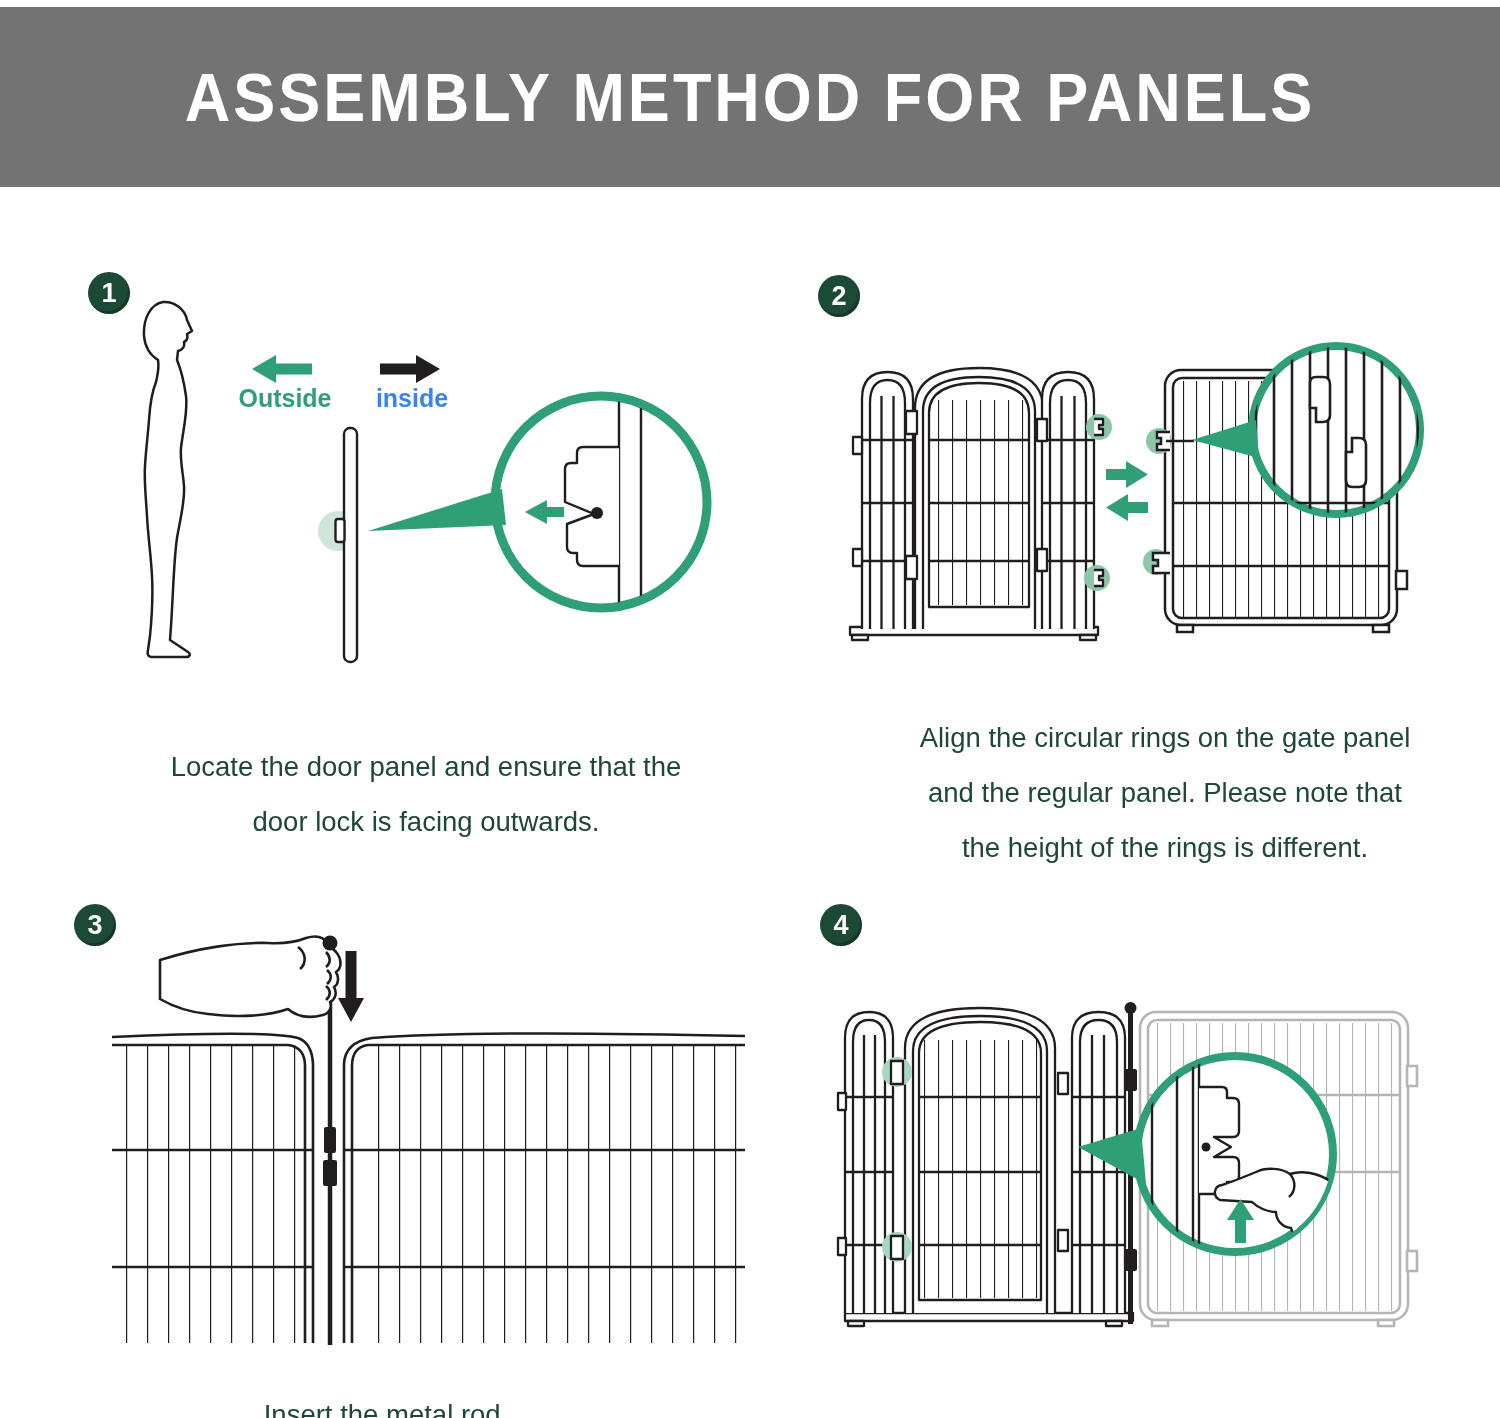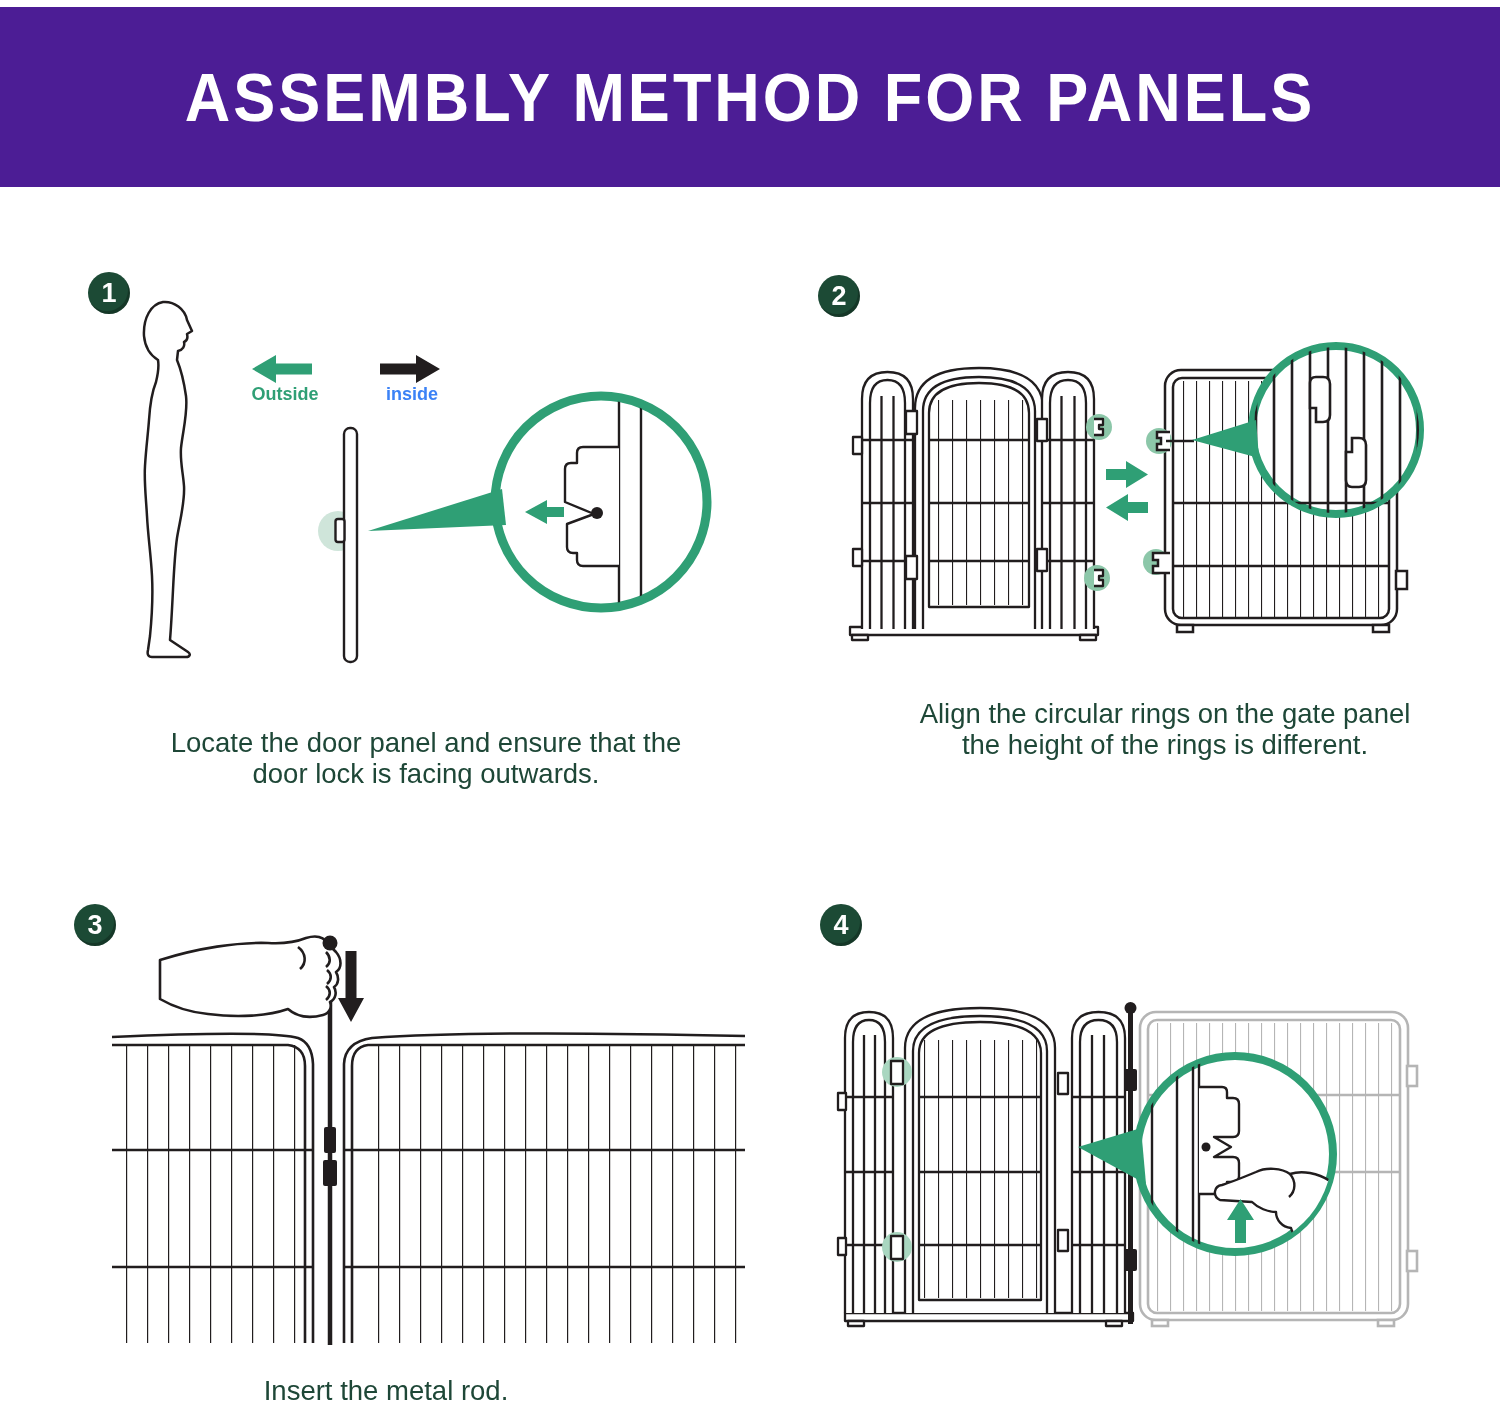--- a/index.html
+++ b/index.html
@@ -1,28 +1,28 @@
 <!DOCTYPE html>
 <html><head>
 <meta charset="utf-8">
 <style>
   html,body{margin:0;padding:0;background:#fff;}
   #page{position:relative;width:1500px;height:1418px;background:#ffffff;overflow:hidden;
         font-family:"Liberation Sans", sans-serif;}
-  .header{position:absolute;left:0;top:7px;width:1500px;height:180px;background:#4c1d95;
+  .header{position:absolute;left:0;top:7px;width:1500px;height:180px;background:#737373;
           display:flex;align-items:center;justify-content:center;}
   .header h1{margin:0;color:#ffffff;font-size:63px;font-weight:800;letter-spacing:3px;
              transform:scaleY(1.08);}
   .badge{position:absolute;width:42px;height:42px;border-radius:50%;background:#1c4a35;
          color:#fff;font-weight:bold;font-size:27px;display:flex;align-items:center;
          justify-content:center;box-shadow:inset -2px -3px 0 rgba(0,0,0,.25);}
   .caption{position:absolute;text-align:center;color:#1e4737;font-size:27.5px;line-height:31px;
            font-weight:500;}
-  .caption span{display:block;}
-  .dirlabel{position:absolute;font-size:18px;font-weight:bold;text-align:center;}
+  .caption span{display:block;margin-top:24px;}
+  .dirlabel{position:absolute;font-size:25px;font-weight:bold;text-align:center;}
   .lbl-outside{left:225px;top:384px;width:120px;color:#2f9f75;}
   .lbl-inside{left:362px;top:384px;width:100px;color:#3b82f6;}
   svg{position:absolute;}
   #svg1{left:60px;top:250px;}
   #svg2{left:830px;top:330px;}
   #svg3{left:60px;top:890px;}
   #svg4{left:830px;top:980px;}
 </style>
 </head>
 <body>
@@ -182,20 +182,21 @@
                  L1316 408 L1310 408 L1310 383 Q1310 377 1316 377 Z" fill="#ffffff"></path>
         <path d="M1352 438 L1359 438 Q1366 438 1366 445 L1366 480 Q1366 487 1359 487 L1352 487
                  Q1346 487 1346 480 L1346 452 L1352 452 Z" fill="#ffffff"></path>
       </g>
       <path d="M1192 440 L1256 420 L1259 458 Z" fill="#2f9f75"></path>
     </g>
   </svg>
 
   <div class="caption" style="left:865px;top:698px;width:600px;">
     <span>Align the circular rings on the gate panel</span>
+    <span>and the regular panel. Please note that</span>
     <span>the height of the rings is different.</span>
   </div>
 
   <div class="badge" style="left:74px;top:904px;">
     <span>3</span>
   </div>
 
   <svg id="svg3" width="700" height="470" viewBox="60 890 700 470">
     <defs>
       <pattern id="pb21" width="21" height="8" patternUnits="userSpaceOnUse">

